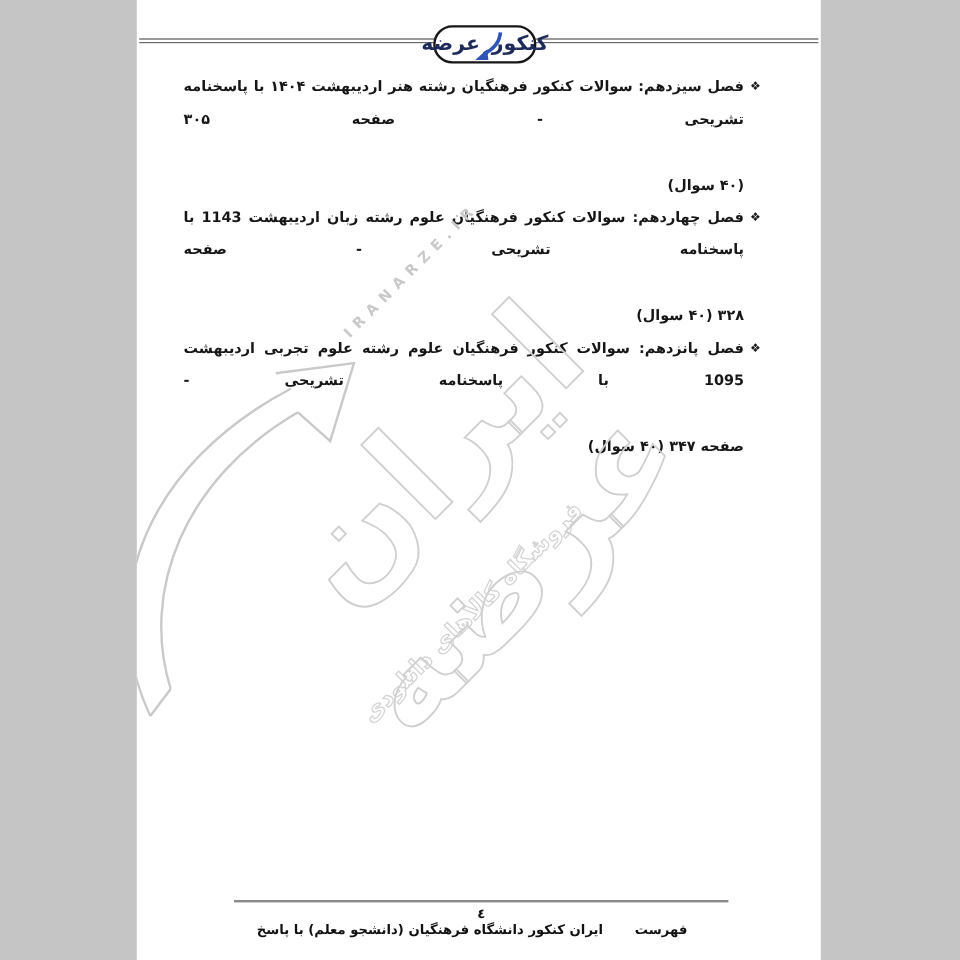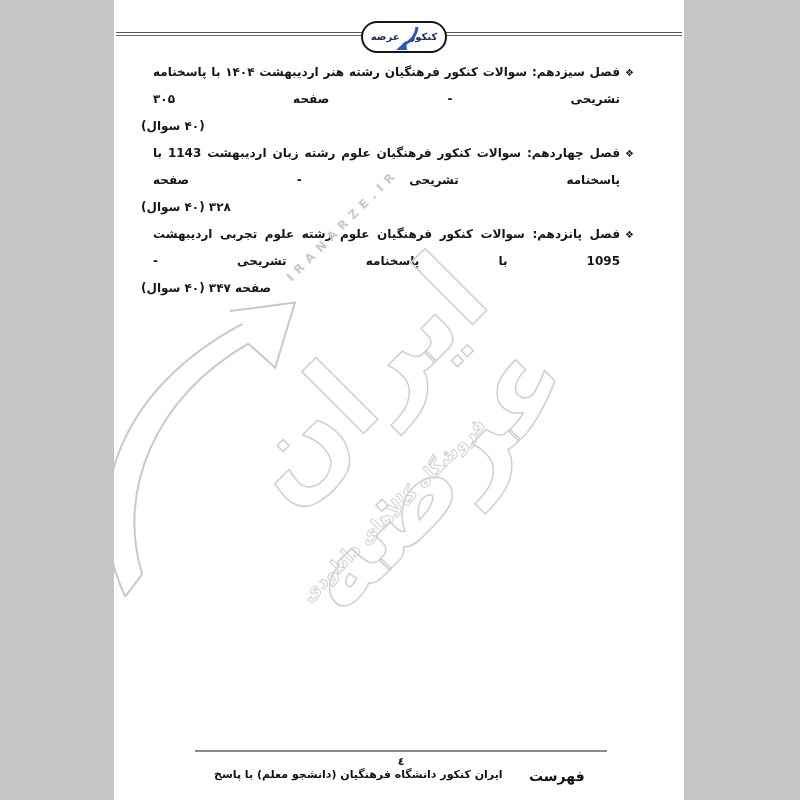--- a/index.html
+++ b/index.html
@@ -15,34 +15,34 @@
   .header-rule {
     position:absolute; left:2px; right:2px; top:32px; height:4px;
     border-top:1px solid #565656; border-bottom:1px solid #6b6b6b;
   }
   .brand-capsule {
     position:absolute; left:247px; top:21px; width:86px; height:32px;
     background:#fff; border:2px solid #161616; border-radius:16px; z-index:3;
     display:flex; align-items:center; justify-content:center; gap:10px;
     direction:rtl;
   }
-  .brand-word { font-weight:bold; font-size:10px; color:#1d2a5a; line-height:1; letter-spacing:-0.5px; }
+  .brand-word { font-weight:bold; font-size:17px; color:#1d2a5a; line-height:1; letter-spacing:-0.5px; }
   .brand-arrow { position:absolute; left:31px; top:1px; }
 
   
   .toc {
     position:absolute; top:59px; left:27px; right:50px;
     direction:rtl; color:#161616; font-weight:bold; font-size:12px;
     line-height:27px;
   }
   .toc-item { display:flex; }
   .bullet { width:14px; flex:0 0 14px; font-size:10px; color:#1a1a1a; }
   .toc-text { flex:1; }
   .l1 { text-align:justify; text-align-last:justify;margin-left:12px; }
-  .l2 { text-align:left; }
+  .l2 { text-align:right;margin-top:28px; }
 
   
   .wm-rotor {
     position:absolute; left:205px; top:485px; width:560px; height:320px;
     transform:translate(-50%,-50%) rotate(-45deg);
     pointer-events:none;
   }
   .wm-main {
     position:absolute; top:58px; right:28px; direction:rtl;
     font-size:115px; font-weight:bold; line-height:1; letter-spacing:-3px;
@@ -65,21 +65,21 @@
   .page-num {
     position:absolute; left:81px; top:755px; width:412px; text-align:center;
     font-size:11px; font-weight:bold; color:#111;
   }
   .footer-title {
     position:absolute; left:100px; top:768px; direction:rtl;
     font-size:11px; font-weight:bold; color:#111; white-space:nowrap;
   }
   .footer-toc-label {
     position:absolute; left:415px; top:768px; direction:rtl;
-    font-size:14px; font-weight:bold; color:#111;text-align:center;
+    font-size:11px; font-weight:bold; color:#111;text-align:center;
   }
 </style>
 </head>
 <body>
 
 <div class="paper">
 
   <div class="header-rule"></div>
   <div class="brand-capsule">
     <span class="brand-word">کنکور</span>

